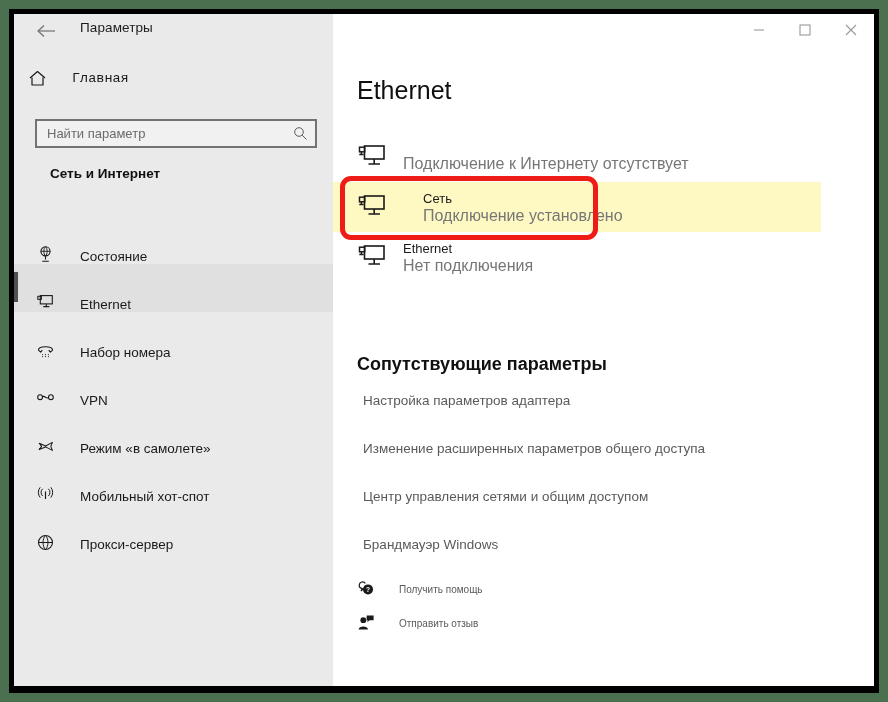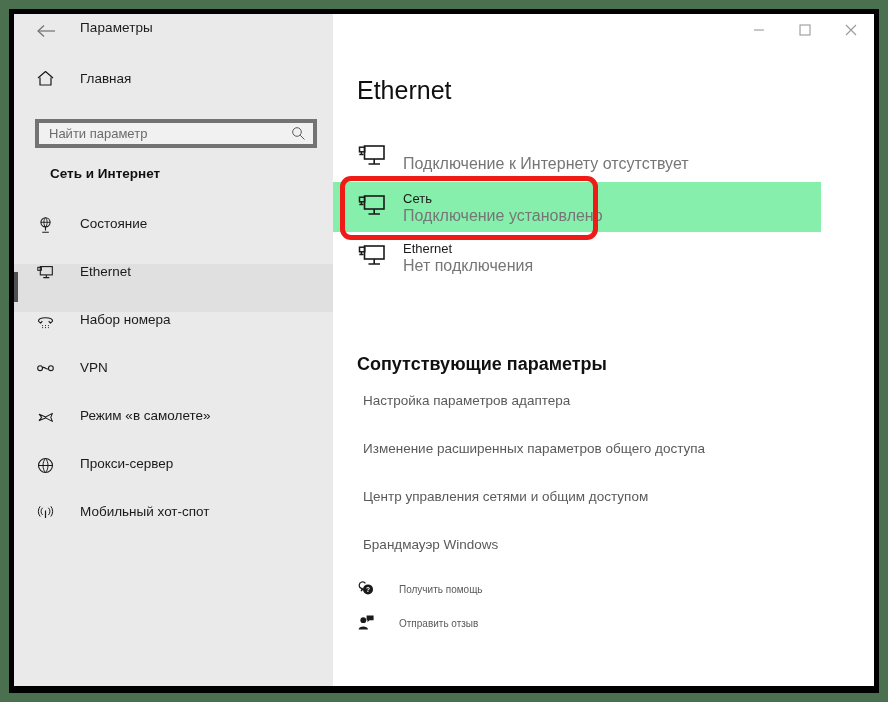--- a/index.html
+++ b/index.html
@@ -94,43 +94,44 @@
   }
 
   .home-row {
     position: absolute;
     left: 0;
     top: 44px;
     width: 319px;
     height: 40px;
     display: flex;
     align-items: center;
-    padding-left: 22px;
-    cursor: default;
+    padding-left: 14px;
+    cursor: default;
+    font-family: Liberation Mono, monospace;
   }
   .home-row .ico {
     width: 28px;
     display: flex;
     align-items: center;
     justify-content: flex-start;
   }
   .home-row .lbl {
     font-size: 13.5px;
     color: #1a1a1a;
     margin-left: 16px;
   }
 
   .search-wrap {
     position: absolute;
     left: 21px;
     top: 105px;
     width: 282px;
     height: 29px;
     background: #f1f1f1;
-    border: 4px solid #737373;
+    border: 2px solid #737373;
     display: flex;
     align-items: center;
   }
   .search-wrap input {
     flex: 1;
     border: none;
     outline: none;
     background: transparent;
     font-family: "Liberation Sans", sans-serif;
     font-size: 13px;
@@ -157,21 +158,21 @@
   .navlist {
     position: absolute;
     left: 0;
     top: 202px;
     width: 319px;
   }
   .navitem {
     position: relative;
     height: 48px;
     display: flex;
-    align-items: flex-start;
+    align-items: flex-end;
     padding-left: 22px;
     cursor: default;
   }
   .navitem.selected { background: #e0e0e0; }
   .navitem.selected::before {
     content: "";
     position: absolute;
     left: 0; top: 8px;
     width: 4px;
     height: 30px;
@@ -217,21 +218,21 @@
     width: 541px;
   }
   .conn-row {
     position: relative;
     height: 50px;
     display: flex;
     align-items: center;
     padding-left: 24px;
     cursor: default;
   }
-  .conn-row.highlight { background: #86efac; width: 488px; }
+  .conn-row.highlight { background: #fef9c3; width: 488px; gap: 20px; }
   .conn-row .cico {
     width: 36px;
     flex: 0 0 36px;
     display: flex;
     align-items: center;
     justify-content: flex-start;
   }
   .conn-texts {
     margin-left: 10px;
     display: flex;
@@ -427,38 +428,38 @@
           <svg width="19" height="19" viewBox="0 0 19 19">
             <path d="M3.2 6.3 L9.6 9 L16.4 5.4 L14.8 9.4 L16.4 13.4 L9.6 9.9 L3.2 12.6 L5.6 9.4 Z" stroke="#1a1a1a" stroke-width="1.05" fill="none" stroke-linejoin="round"></path>
           </svg>
         </span>
         <span class="lbl">Режим «в самолете»</span>
       </div>
 
       <div class="navitem">
         <span class="ico">
           <svg width="19" height="19" viewBox="0 0 19 19">
-            <circle cx="9.5" cy="9.5" r="7" stroke="#1a1a1a" stroke-width="1.1" fill="none"></circle>
-            <path d="M2.5 9.5 H16.5 M9.5 2.5 C6.2 5.5 6.2 13.5 9.5 16.5 M9.5 2.5 C12.8 5.5 12.8 13.5 9.5 16.5" stroke="#1a1a1a" stroke-width="1" fill="none"></path>
-          </svg>
-        </span>
-        <span class="lbl">Прокси-сервер</span>
-      </div>
-
-      <div class="navitem">
-        <span class="ico">
-          <svg width="19" height="19" viewBox="0 0 19 19">
             <path d="M9.5 6.5 V14" stroke="#1a1a1a" stroke-width="1.2"></path>
             <path d="M6.6 3.8 A5 5 0 0 0 6.6 11" stroke="#1a1a1a" stroke-width="1" fill="none"></path>
             <path d="M12.4 3.8 A5 5 0 0 1 12.4 11" stroke="#1a1a1a" stroke-width="1" fill="none"></path>
             <path d="M4.2 2.3 A8 8 0 0 0 4.2 12.5" stroke="#1a1a1a" stroke-width="1" fill="none"></path>
             <path d="M14.8 2.3 A8 8 0 0 1 14.8 12.5" stroke="#1a1a1a" stroke-width="1" fill="none"></path>
           </svg>
         </span>
         <span class="lbl">Мобильный хот-спот</span>
+      </div>
+
+      <div class="navitem">
+        <span class="ico">
+          <svg width="19" height="19" viewBox="0 0 19 19">
+            <circle cx="9.5" cy="9.5" r="7" stroke="#1a1a1a" stroke-width="1.1" fill="none"></circle>
+            <path d="M2.5 9.5 H16.5 M9.5 2.5 C6.2 5.5 6.2 13.5 9.5 16.5 M9.5 2.5 C12.8 5.5 12.8 13.5 9.5 16.5" stroke="#1a1a1a" stroke-width="1" fill="none"></path>
+          </svg>
+        </span>
+        <span class="lbl">Прокси-сервер</span>
       </div>
 
     </div>
   </div>
 
   <div class="main">
 
     <h1 class="page-title">Ethernet</h1>
 
     <div class="conn-list">

